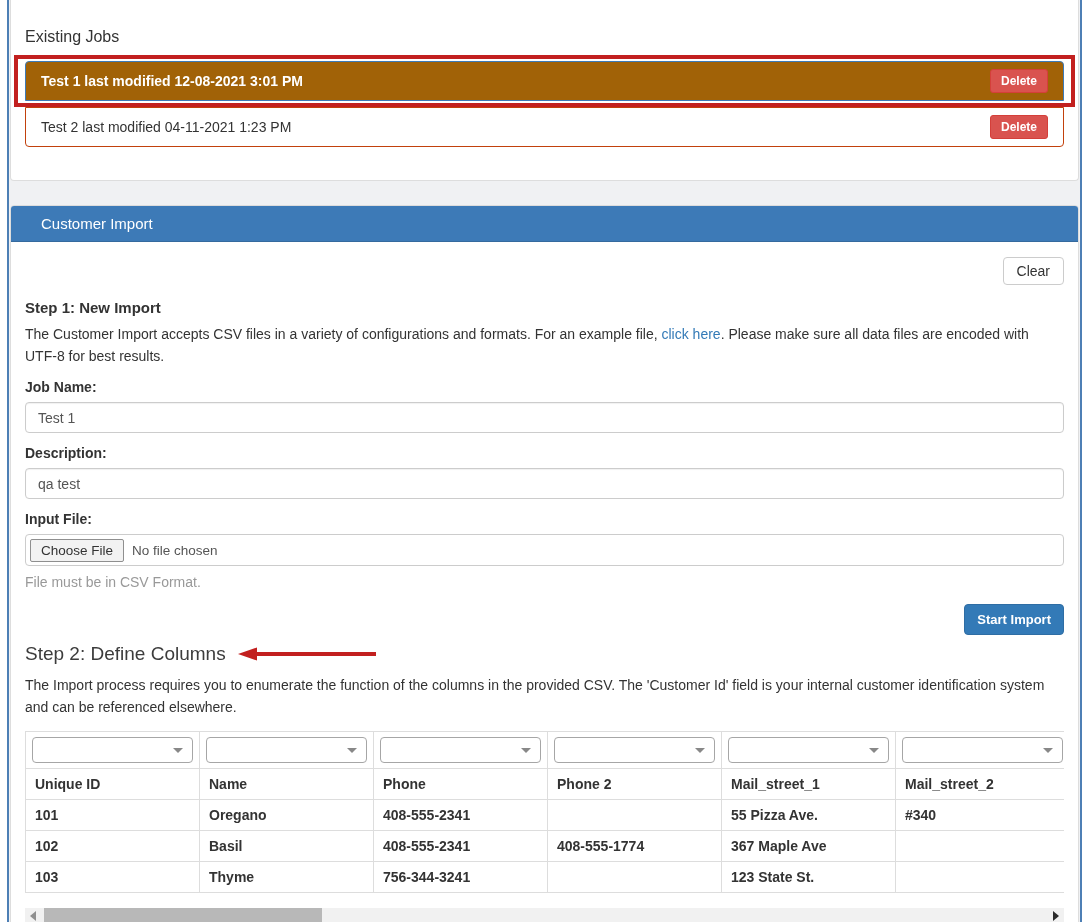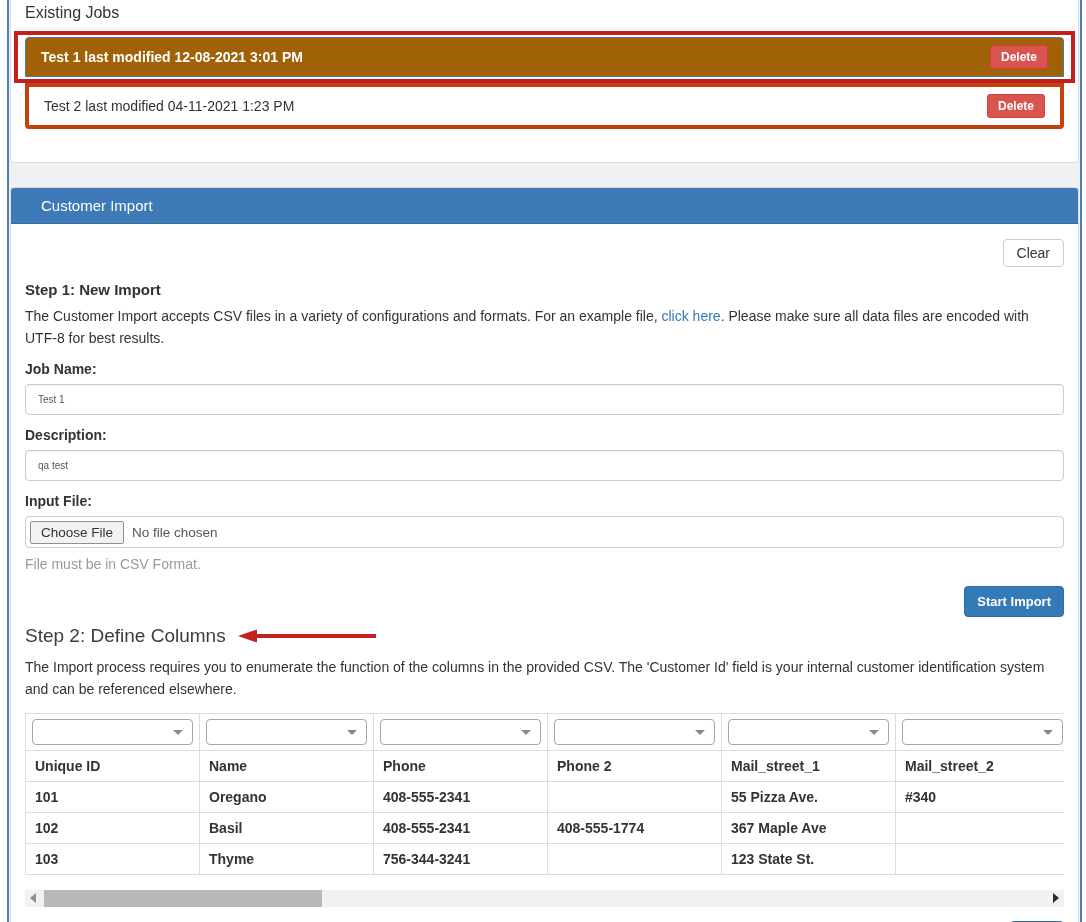--- a/index.html
+++ b/index.html
@@ -22,21 +22,21 @@
 
   
   .panel {
     background: #fff;
     border: 1px solid #ddd;
     border-radius: 4px;
   }
   .panel-jobs {
     border-top: none;
     border-radius: 0 0 4px 4px;
-    padding: 2px 14px 33px 14px;
+    padding: 26px 14px 33px 14px;
     margin-bottom: 24px;
   }
   .panel-import { margin-bottom: 14px; }
   .panel-heading {
     background: #3d7ab7;
     color: #fff;
     font-size: 15px;
     padding: 9px 30px;
     border-radius: 3px 3px 0 0;
     border-bottom: 1px solid #356a9e;
@@ -60,21 +60,21 @@
   }
   .job-item.selected {
     background: #a16207;
     border: 1px solid #3d7ab7;
     border-radius: 4px 4px 0 0;
     color: #fff;
     font-weight: bold;
   }
   .job-item.normal {
     background: #fff;
-    border: 4px solid #c2410c;
+    border: 1px solid #c2410c;
     border-radius: 0 0 4px 4px;
     color: #333;
   }
   .btn-delete {
     background: #d9534f;
     border: 1px solid #d43f3a;
     color: #fff;
     font-size: 12px;
     font-weight: bold;
     padding: 4px 10px;
@@ -98,21 +98,21 @@
   .step1-heading { font-size: 15px; font-weight: bold; margin: 14px 0 8px 0; }
   .para { font-size: 14px; line-height: 1.55; color: #333; margin-bottom: 12px; }
   .link { color: #337ab7; text-decoration: none; cursor: pointer; }
   .field-label { font-size: 14px; font-weight: bold; margin: 12px 0 7px 0; display: block; }
   .text-input {
     width: 100%;
     height: 31px;
     border: 1px solid #ccc;
     border-radius: 4px;
     padding: 5px 12px;
-    font-size: 10px;
+    font-size: 14px;
     color: #555;
     font-family: "Liberation Sans", sans-serif;
     box-shadow: inset 0 1px 1px rgba(0,0,0,.06);
   }
   .file-box {
     width: 100%;
     height: 32px;
     border: 1px solid #ccc;
     border-radius: 4px;
     display: flex;

